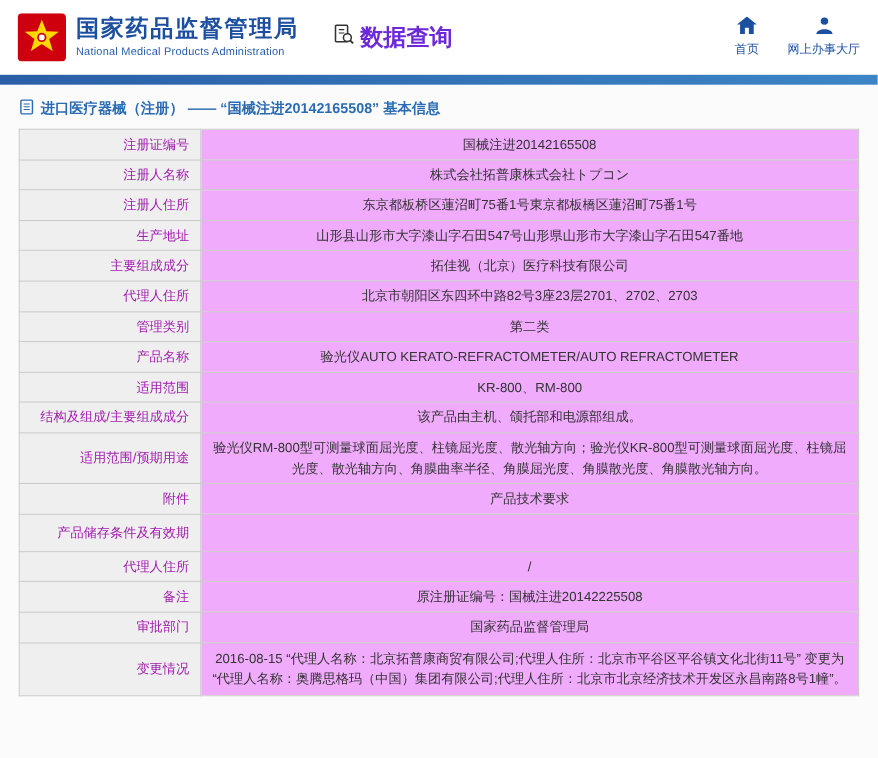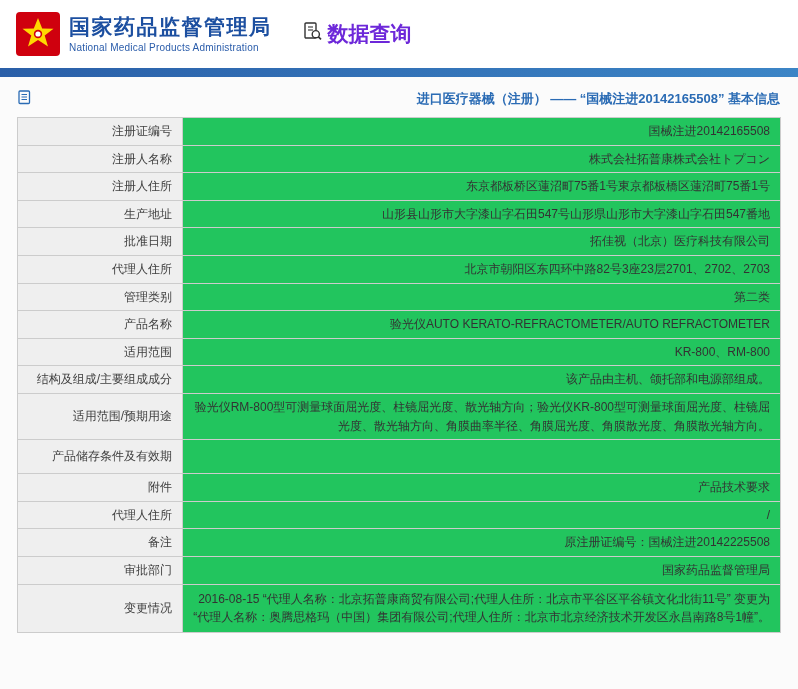--- a/index.html
+++ b/index.html
@@ -28,40 +28,40 @@
   .header-link {
     display:flex; flex-direction:column; align-items:center; gap:3px;
     color:#1c4fa0; font-size:11px; cursor:pointer; text-decoration:none;
   }
   
   .blue-bar { height:9px; background:linear-gradient(90deg,#2a5fa8,#3c85c6); }
   
   .breadcrumb {
     display:flex; align-items:center; gap:6px;
     padding:13px 18px 9px 18px;
-    color:#2a6bb4; font-size:13px; font-weight:bold;justify-content:space-between;
+    color:#2a6bb4; font-size:13px; font-weight:bold;
   }
   
   .table-wrap { margin:0 17px; }
   table.info-table {
     width:100%; border-collapse:collapse; background:#ffffff;
     font-size:12px; table-layout:fixed;
   }
   table.info-table td {
     border:1px solid #cccccc;
     padding:4px 10px;
     line-height:1.55;
     vertical-align:middle;
     word-break:break-all;
   }
   td.label-cell {
     width:165px; background:#efefef; text-align:right;
-    color:#404040; padding-right:12px;
-  }
-  td.value-cell { background:#22c55e; text-align:right; color:#333; min-height:23px; }
+    color:#a21caf; padding-right:12px;
+  }
+  td.value-cell { background:#f0abfc; text-align:center; color:#333; min-height:23px; }
   td.value-cell div { margin:1px 0; }
   .empty-cell { height:23px; }
 </style>
 </head>
 <body>
 
 <div class="header">
   <div class="logo-block">
     <span class="emblem">
       <svg width="44" height="44" viewBox="0 0 44 44">
@@ -83,20 +83,39 @@
         <rect x="3" y="2" width="11" height="15" rx="1" fill="none" stroke="#333" stroke-width="1.4"></rect>
         <line x1="6" y1="6" x2="11" y2="6" stroke="#333" stroke-width="1.1"></line>
         <line x1="6" y1="9" x2="11" y2="9" stroke="#333" stroke-width="1.1"></line>
         <circle cx="13.8" cy="13.2" r="3.6" fill="#fff" stroke="#333" stroke-width="1.4"></circle>
         <line x1="16.4" y1="15.8" x2="19" y2="18.4" stroke="#333" stroke-width="1.7"></line>
       </svg>
     </span>
     <span>数据查询</span>
   </div>
 
+  <div class="header-right">
+    <a class="header-link">
+      <span>
+        <svg width="18" height="16" viewBox="0 0 18 16">
+          <path d="M9 0 L18 7.2 H15.2 V16 H10.8 V10.2 H7.2 V16 H2.8 V7.2 H0 Z" fill="#1c4fa0"></path>
+        </svg>
+      </span>
+      <span>首页</span>
+    </a>
+    <a class="header-link">
+      <span>
+        <svg width="17" height="16" viewBox="0 0 17 16">
+          <circle cx="8.5" cy="4.2" r="3.4" fill="#1c4fa0"></circle>
+          <path d="M1.2 16 C1.2 10.2 15.8 10.2 15.8 16 Z" fill="#1c4fa0"></path>
+        </svg>
+      </span>
+      <span>网上办事大厅</span>
+    </a>
+  </div>
 </div>
 
 <div class="blue-bar"></div>
 
 <div class="breadcrumb">
   <span>
     <svg width="13" height="15" viewBox="0 0 13 15">
       <rect x="1" y="1" width="10.5" height="12.5" rx="1" fill="none" stroke="#2a6bb4" stroke-width="1.3"></rect>
       <line x1="3.5" y1="4.5" x2="9" y2="4.5" stroke="#2a6bb4" stroke-width="1"></line>
       <line x1="3.5" y1="7" x2="9" y2="7" stroke="#2a6bb4" stroke-width="1"></line>
@@ -119,21 +138,21 @@
         </tr>
         <tr>
           <td class="label-cell">注册人住所</td>
           <td class="value-cell">东京都板桥区蓮沼町75番1号東京都板橋区蓮沼町75番1号</td>
         </tr>
         <tr>
           <td class="label-cell">生产地址</td>
           <td class="value-cell">山形县山形市大字漆山字石田547号山形県山形市大字漆山字石田547番地</td>
         </tr>
         <tr>
-          <td class="label-cell">批准日期</td>
+          <td class="label-cell">主要组成成分</td>
           <td class="value-cell">拓佳视（北京）医疗科技有限公司</td>
         </tr>
         <tr>
           <td class="label-cell">代理人住所</td>
           <td class="value-cell">北京市朝阳区东四环中路82号3座23层2701、2702、2703</td>
         </tr>
         <tr>
           <td class="label-cell">管理类别</td>
           <td class="value-cell">第二类</td>
         </tr>
@@ -145,32 +164,32 @@
           <td class="label-cell">适用范围</td>
           <td class="value-cell">KR-800、RM-800</td>
         </tr>
         <tr>
           <td class="label-cell">结构及组成/主要组成成分</td>
           <td class="value-cell">该产品由主机、颌托部和电源部组成。</td>
         </tr>
         <tr>
           <td class="label-cell">适用范围/预期用途</td>
           <td class="value-cell">验光仪RM-800型可测量球面屈光度、柱镜屈光度、散光轴方向；验光仪KR-800型可测量球面屈光度、柱镜屈光度、散光轴方向、角膜曲率半径、角膜屈光度、角膜散光度、角膜散光轴方向。</td>
+        </tr>
+        <tr>
+          <td class="label-cell">附件</td>
+          <td class="value-cell">产品技术要求</td>
         </tr>
         <tr>
           <td class="label-cell">产品储存条件及有效期</td>
           <td class="value-cell">
             <div class="empty-cell"></div>
           </td>
         </tr>
         <tr>
-          <td class="label-cell">附件</td>
-          <td class="value-cell">产品技术要求</td>
-        </tr>
-        <tr>
           <td class="label-cell">代理人住所</td>
           <td class="value-cell">/</td>
         </tr>
         <tr>
           <td class="label-cell">备注</td>
           <td class="value-cell">原注册证编号：国械注进20142225508</td>
         </tr>
         <tr>
           <td class="label-cell">审批部门</td>
           <td class="value-cell">国家药品监督管理局</td>

